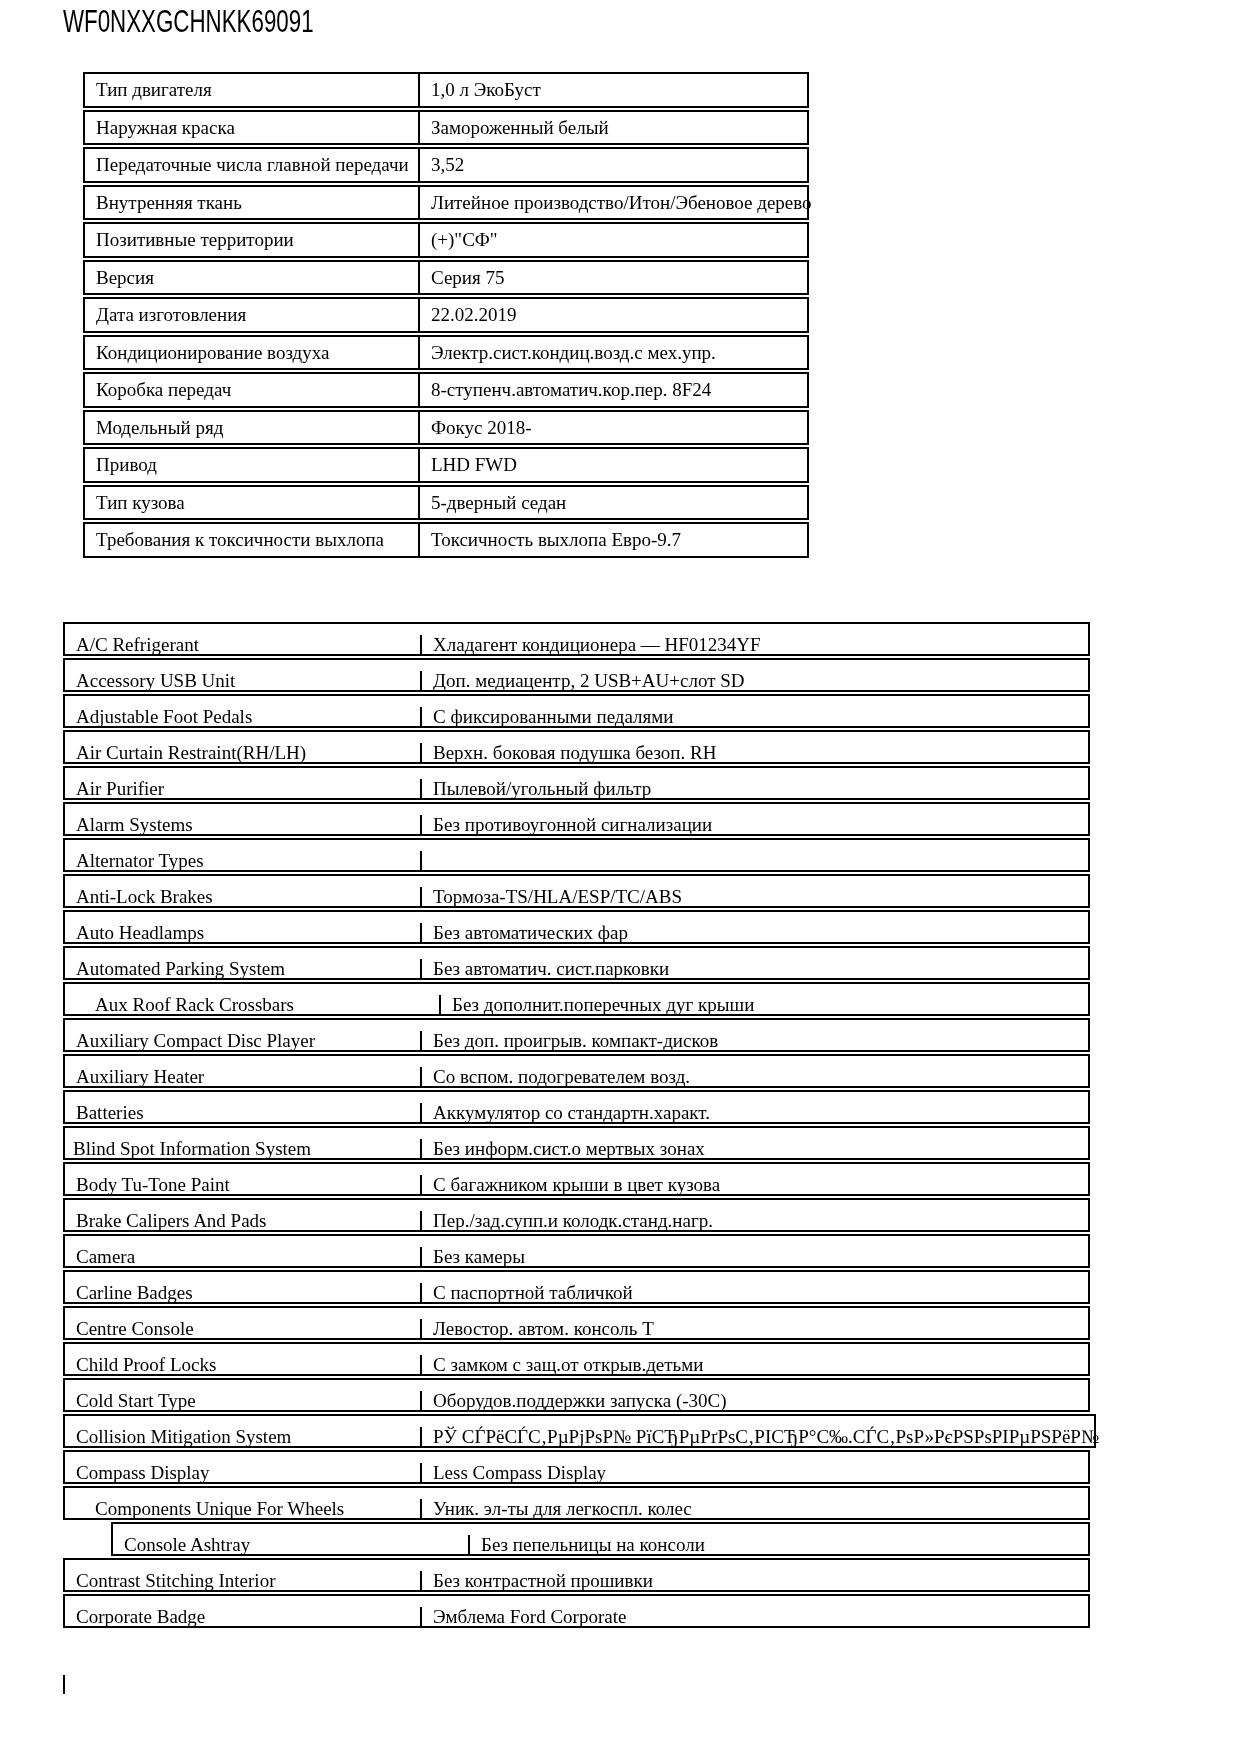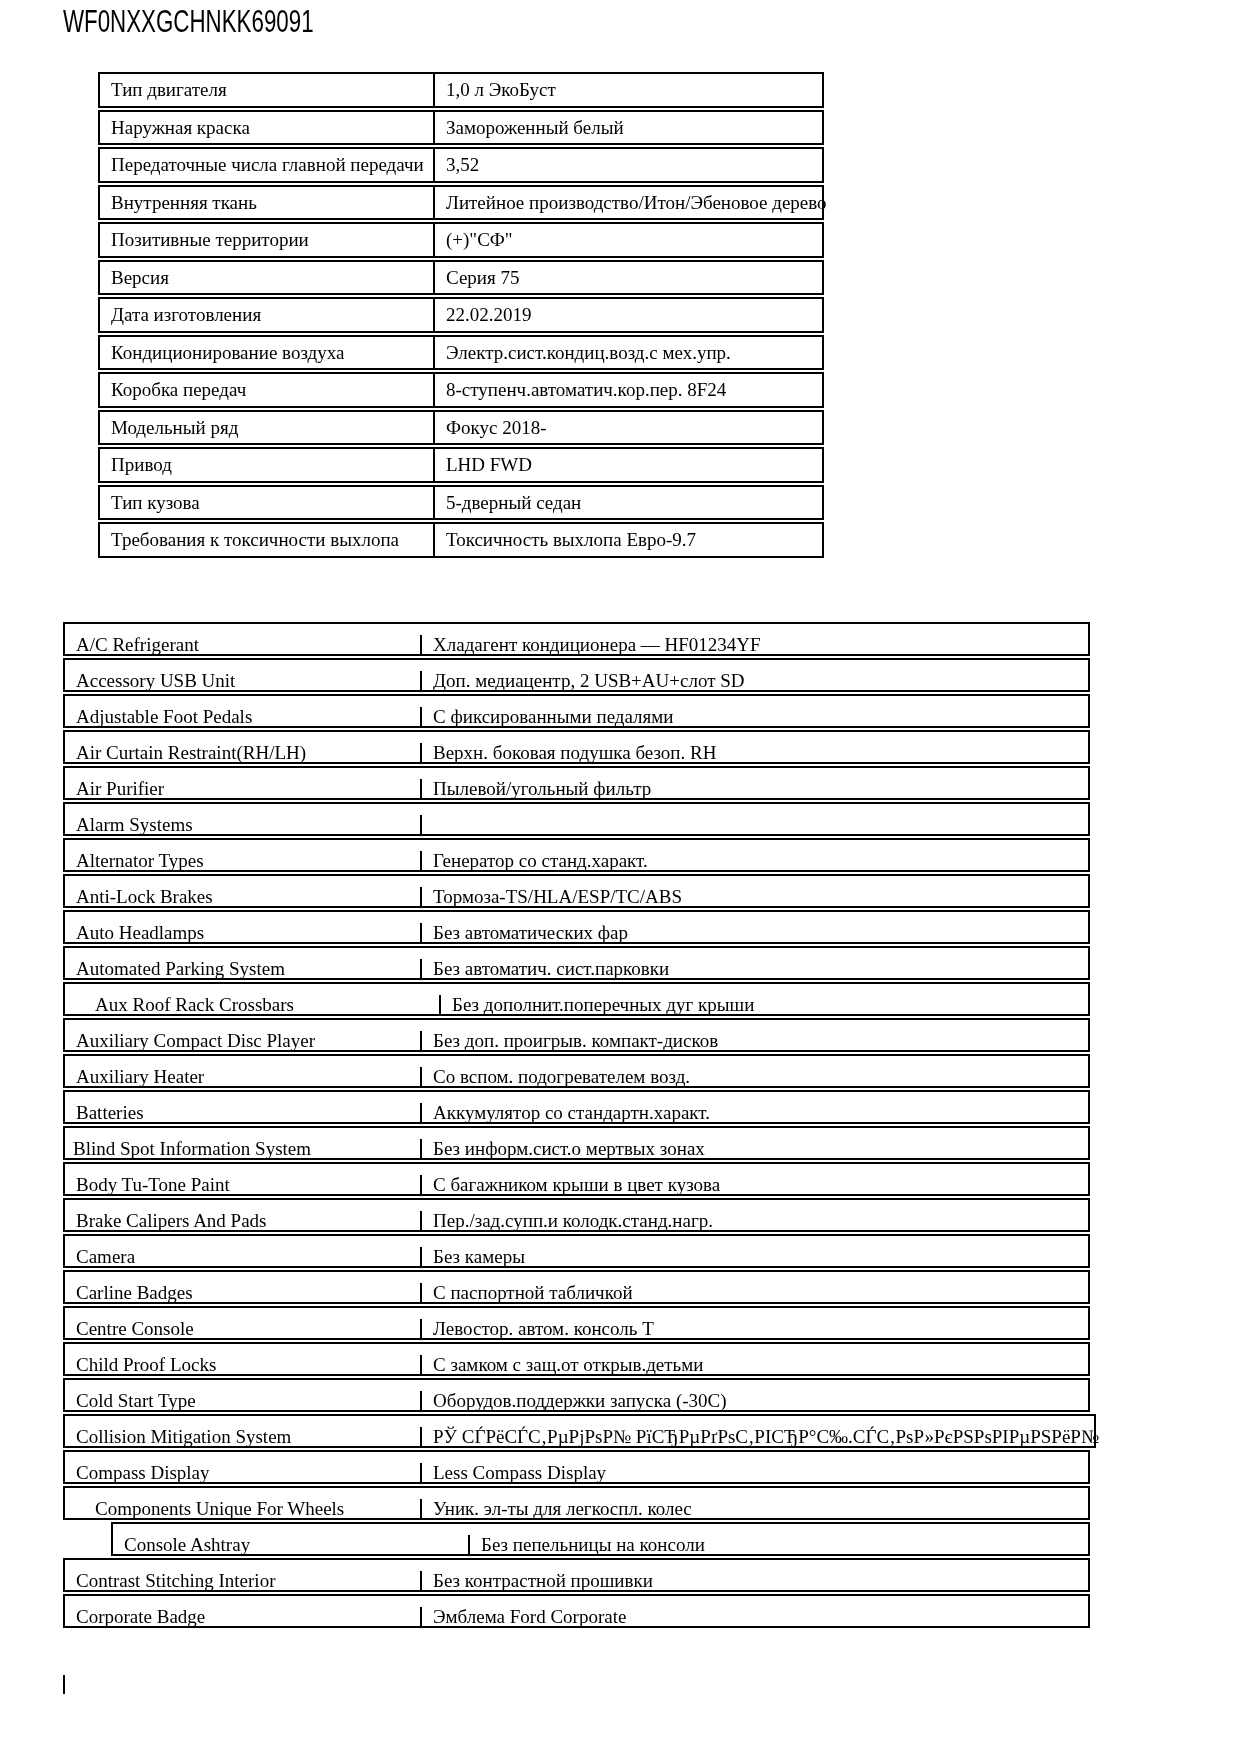--- a/index.html
+++ b/index.html
@@ -23,21 +23,21 @@
     display:flex;box-sizing:border-box;
     border:2px solid #000;background:#fff;flex:none;
   }
   .tcell{
     display:flex;align-items:center;box-sizing:border-box;
     padding-left:11px;padding-right:4px;
     font-size:19px;line-height:1;white-space:nowrap;
   }
   .tcell.label{flex:none;border-right:2px solid #000;}
   .tcell.value{flex:1;}
-  #vehicle-table{left:78px;top:72px;width:726px;padding-left:20px;}
+  #vehicle-table{left:63px;top:72px;width:726px;padding-left:20px;}
   #vehicle-table .trow{height:35.5px;}
   #vehicle-table .tcell.label{width:335px;}
   #options-table{left:63px;top:622px;width:1027px;}
   #options-table .trow{height:34px;align-items:flex-end;}
   #options-table .tcell.label{width:357px;}
   #options-table .trow.wide{width:1033px;}
   .table-left-stub{
     position:absolute;left:63px;top:1675px;
     width:2px;height:19px;background:#000;
   }
@@ -118,24 +118,24 @@
     <div class="trow" style="border-color: rgb(0, 0, 0);">
       <div class="tcell label" style="border-color: rgb(0, 0, 0);">Air Curtain Restraint(RH/LH)</div>
       <div class="tcell value">Верхн. боковая подушка безоп. RH</div>
     </div>
     <div class="trow" style="border-color: rgb(0, 0, 0);">
       <div class="tcell label" style="border-color: rgb(0, 0, 0);">Air Purifier</div>
       <div class="tcell value">Пылевой/угольный фильтр</div>
     </div>
     <div class="trow" style="border-color: rgb(0, 0, 0);">
       <div class="tcell label" style="border-color: rgb(0, 0, 0);">Alarm Systems</div>
+      <div class="tcell value">Без противоугонной сигнализации</div>
     </div>
     <div class="trow" style="border-color: rgb(0, 0, 0);">
       <div class="tcell label" style="border-color: rgb(0, 0, 0);">Alternator Types</div>
-      <div class="tcell value">Генератор со станд.характ.</div>
     </div>
     <div class="trow" style="border-color: rgb(0, 0, 0);">
       <div class="tcell label" style="border-color: rgb(0, 0, 0);">Anti-Lock Brakes</div>
       <div class="tcell value">Тормоза-TS/HLA/ESP/TC/ABS</div>
     </div>
     <div class="trow" style="border-color: rgb(0, 0, 0);">
       <div class="tcell label" style="border-color: rgb(0, 0, 0);">Auto Headlamps</div>
       <div class="tcell value">Без автоматических фар</div>
     </div>
     <div class="trow" style="border-color: rgb(0, 0, 0);">

